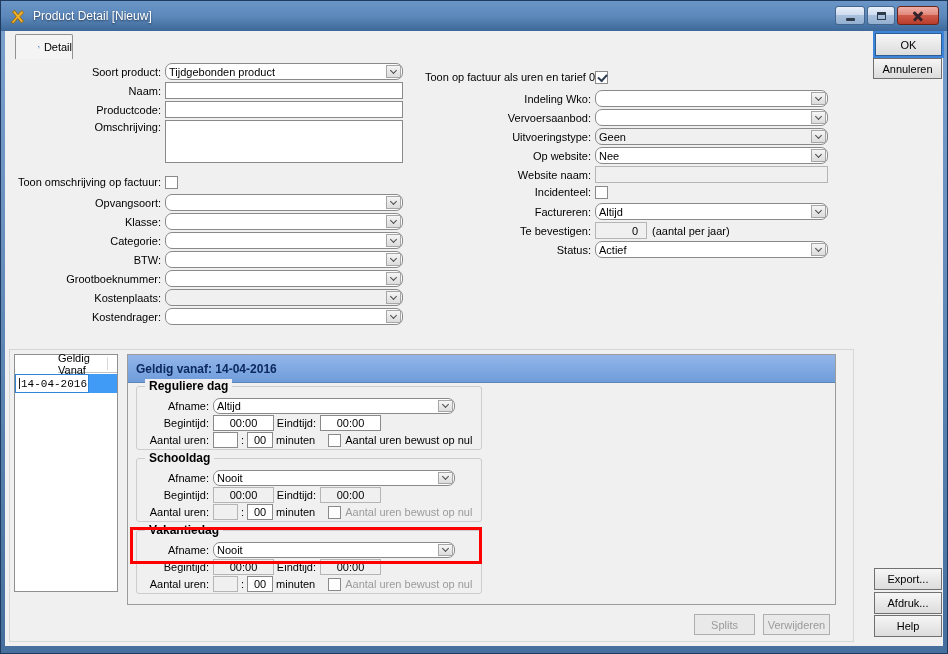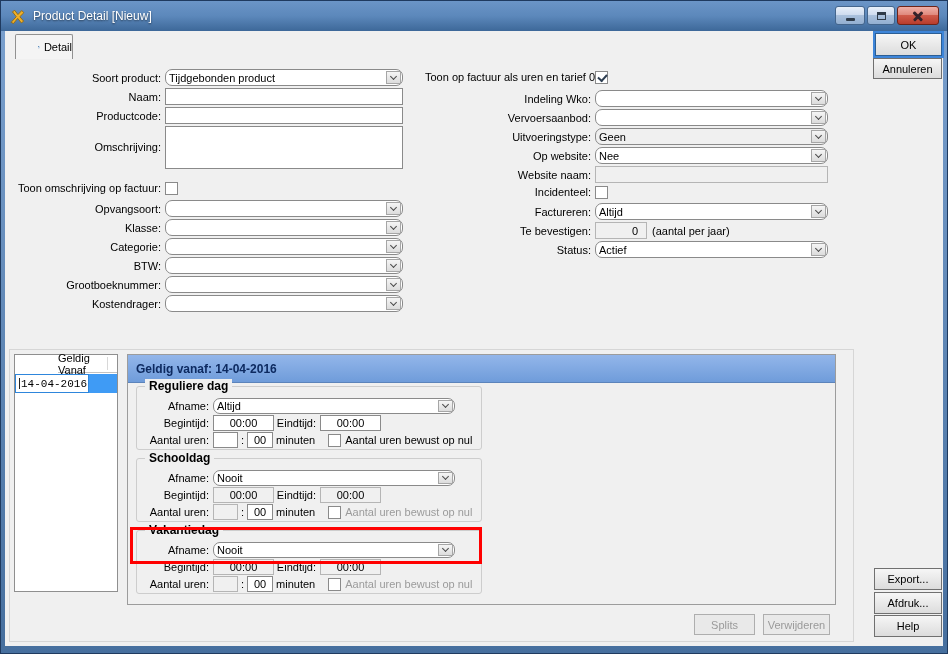--- a/index.html
+++ b/index.html
@@ -47,28 +47,28 @@
     display:flex;align-items:center;justify-content:center;}
   .chev{width:5px;height:5px;border-right:1px solid #4a4a4a;border-bottom:1px solid #4a4a4a;transform:rotate(45deg);margin-top:-3px;}
   .cb{width:13px;height:13px;background:#fff;border:1px solid #8a8a8a;position:relative;flex:0 0 auto;}
   .cb.checked::after{content:"";position:absolute;left:2px;top:2px;width:7px;height:4px;
     border-left:2px solid #2e3e52;border-bottom:2px solid #2e3e52;transform:rotate(-48deg);}
   .btn{position:absolute;display:flex;align-items:center;justify-content:center;
     background:linear-gradient(#f6f6f6,#dcdcdc);border:1px solid #707070;font-size:11px;cursor:default;}
   .btn.focused{border-color:#2b5e94;box-shadow:0 0 0 2px #3d85d9;}
   .btn.disabled{color:#9a9a9a;border-color:#aeaeae;background:#e9e9e9;}
   
-  .col-left{position:absolute;left:8px;top:68px;width:400px;}
+  .col-left{position:absolute;left:8px;top:62px;width:400px;}
   .col-left .lbl{width:156px;}
   .col-left .ctl{width:238px;}
   .col-right{position:absolute;left:424px;top:69px;width:420px;}
   .col-right .lbl{width:170px;}
   .col-right .ctl{width:233px;}
   .row.cb-row{height:14px;margin-bottom:5px;}
-  .row.ta-row{height:43px;align-items:center;margin-bottom:12px;}
+  .row.ta-row{height:43px;align-items:flex-start;margin-bottom:12px;}
   .row.ta-row .lbl{line-height:15px;}
   .ta{height:43px;align-items:flex-start;}
   .small-ti{width:52px;justify-content:flex-end;padding-right:8px;}
   .suffix{margin-left:5px;white-space:nowrap;}
   
   .bottom-box{position:absolute;left:8px;top:348px;width:845px;height:293px;border:1px solid #d6d6d6;background:#f0f0f0;}
   .vlist{position:absolute;left:4px;top:4px;width:104px;height:238px;background:#fff;border:1px solid #8f8f8f;}
   .vlist-header{height:18px;border-bottom:1px solid #c2c2c2;display:flex;align-items:center;justify-content:center;position:relative;margin-left:43px;}
   .vlist-header::after{content:"";position:absolute;right:9px;top:2px;bottom:2px;width:1px;background:#d8d8d8;}
   .vrow{height:19px;display:flex;margin-top:1px;}
@@ -215,20 +215,29 @@
     <div class="row">
       <span class="lbl">Grootboeknummer:</span>
       <div class="dd ctl">
         <span></span>
         <span class="arrow">
             <i class="chev"></i>
           </span>
       </div>
     </div>
     <div class="row">
+      <span class="lbl">Kostenplaats:</span>
+      <div class="dd gray ctl">
+        <span></span>
+        <span class="arrow">
+            <i class="chev"></i>
+          </span>
+      </div>
+    </div>
+    <div class="row">
       <span class="lbl">Kostendrager:</span>
       <div class="dd ctl">
         <span></span>
         <span class="arrow">
             <i class="chev"></i>
           </span>
       </div>
     </div>
   </div>
 

